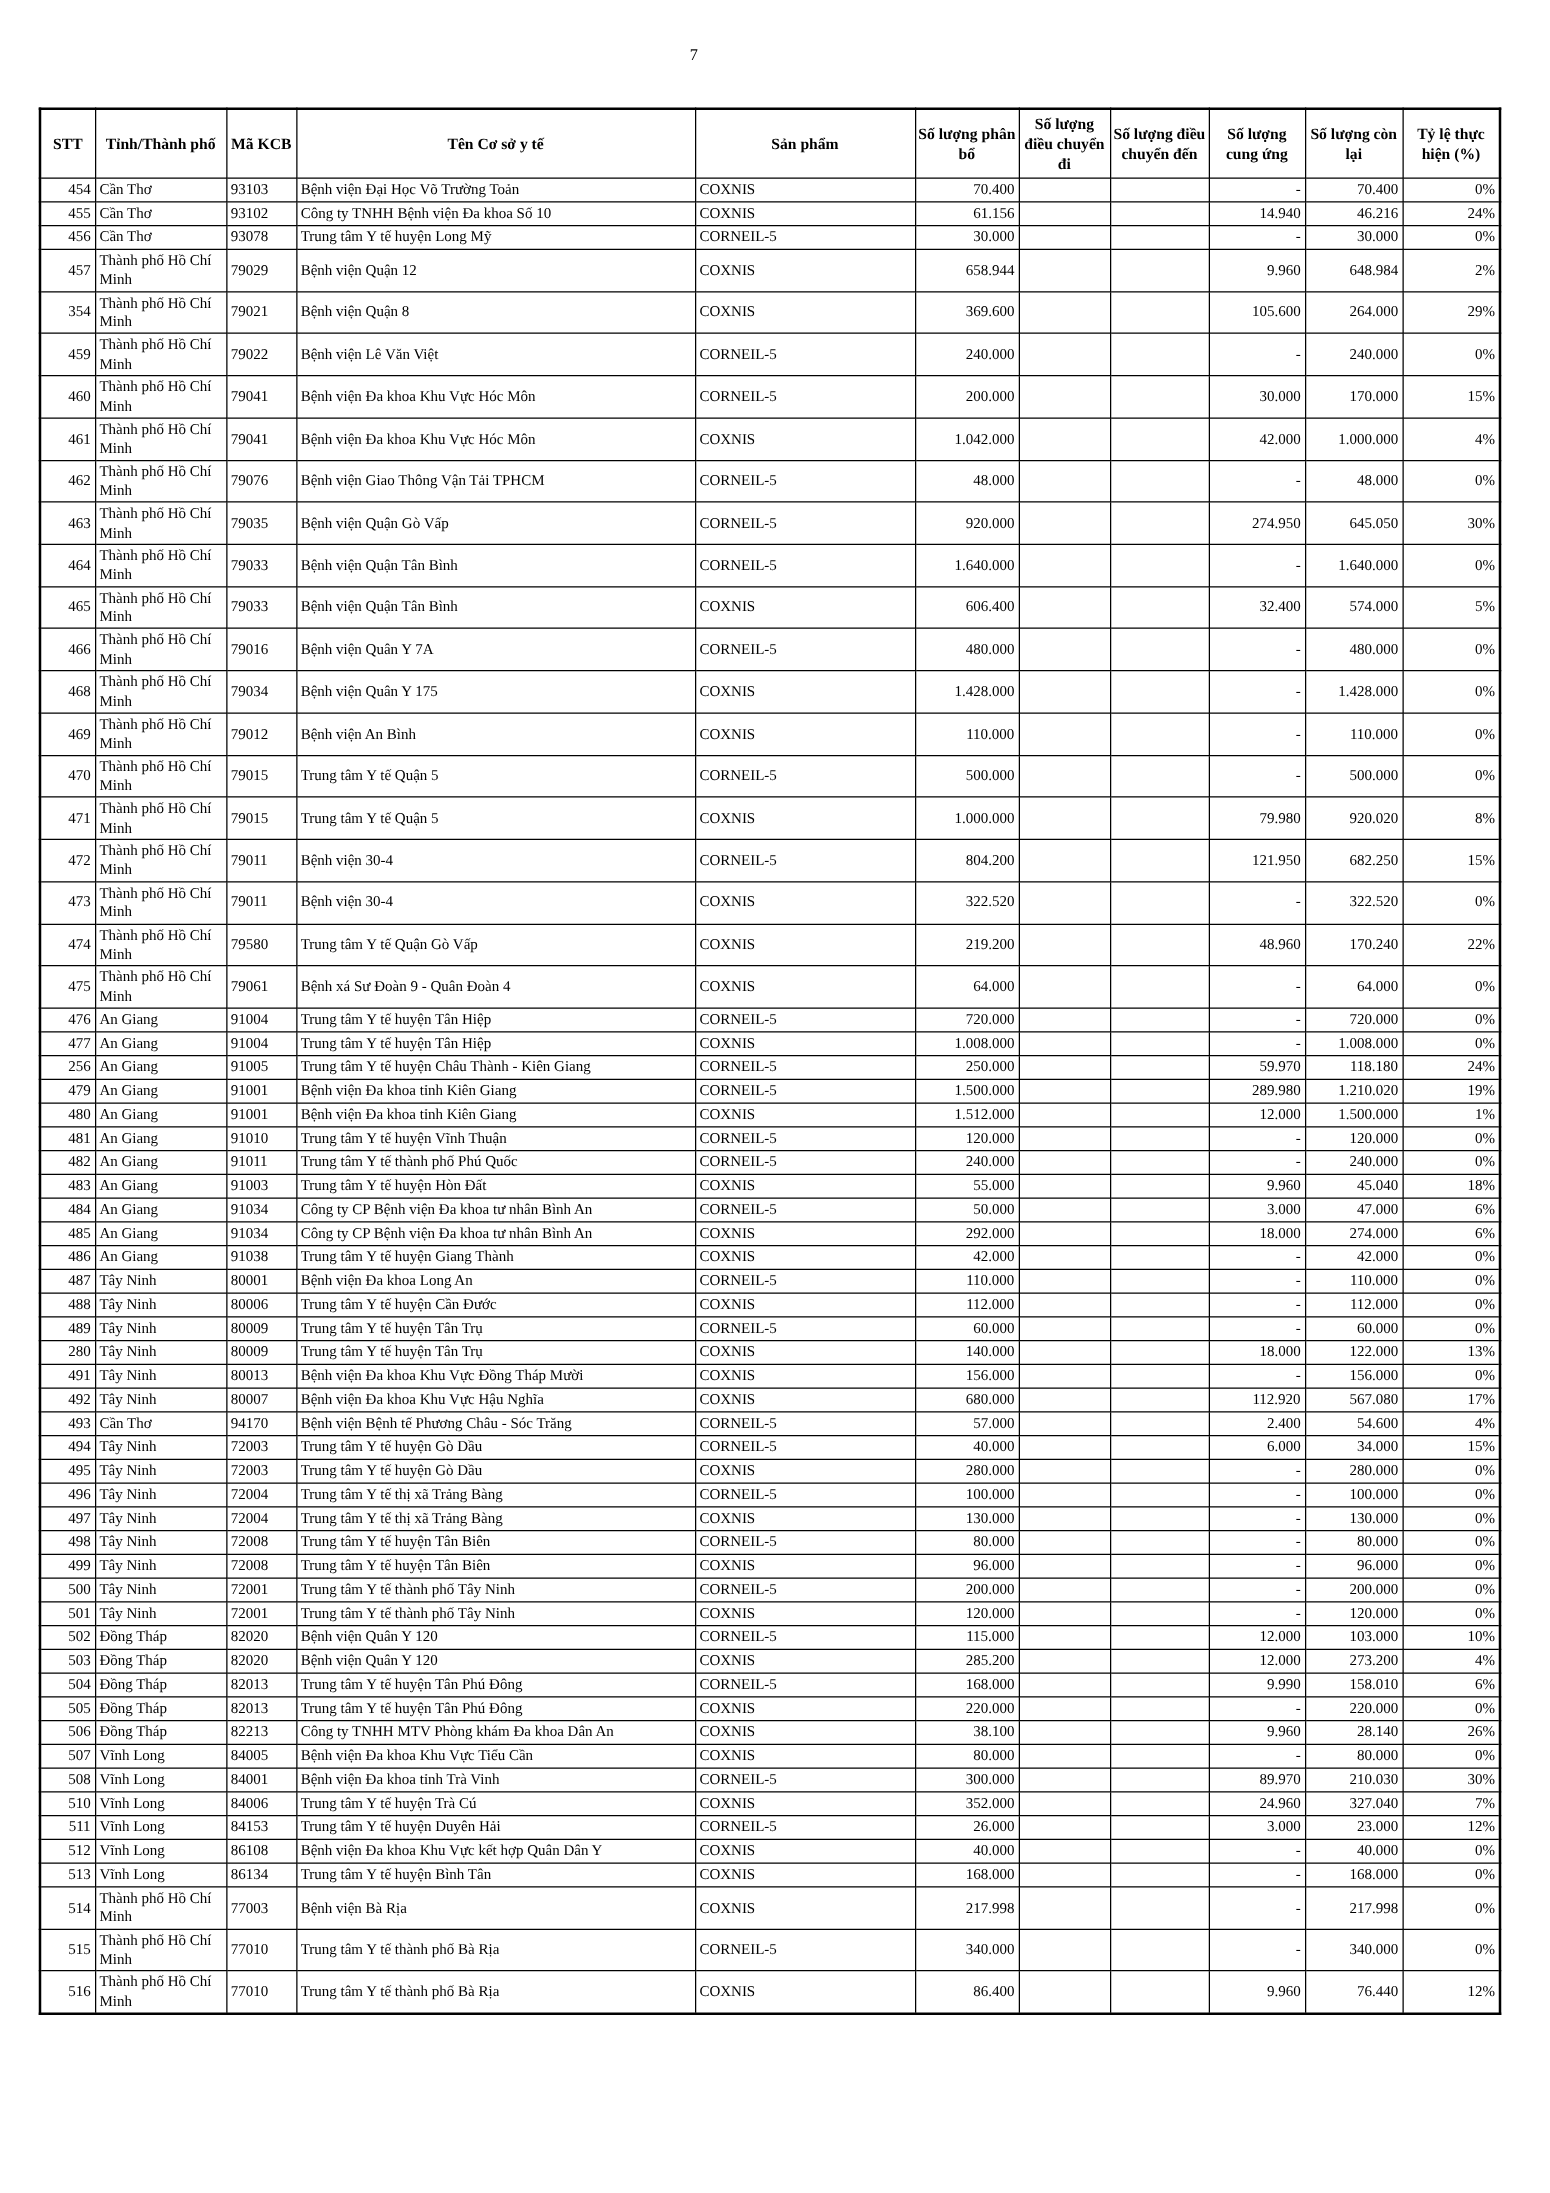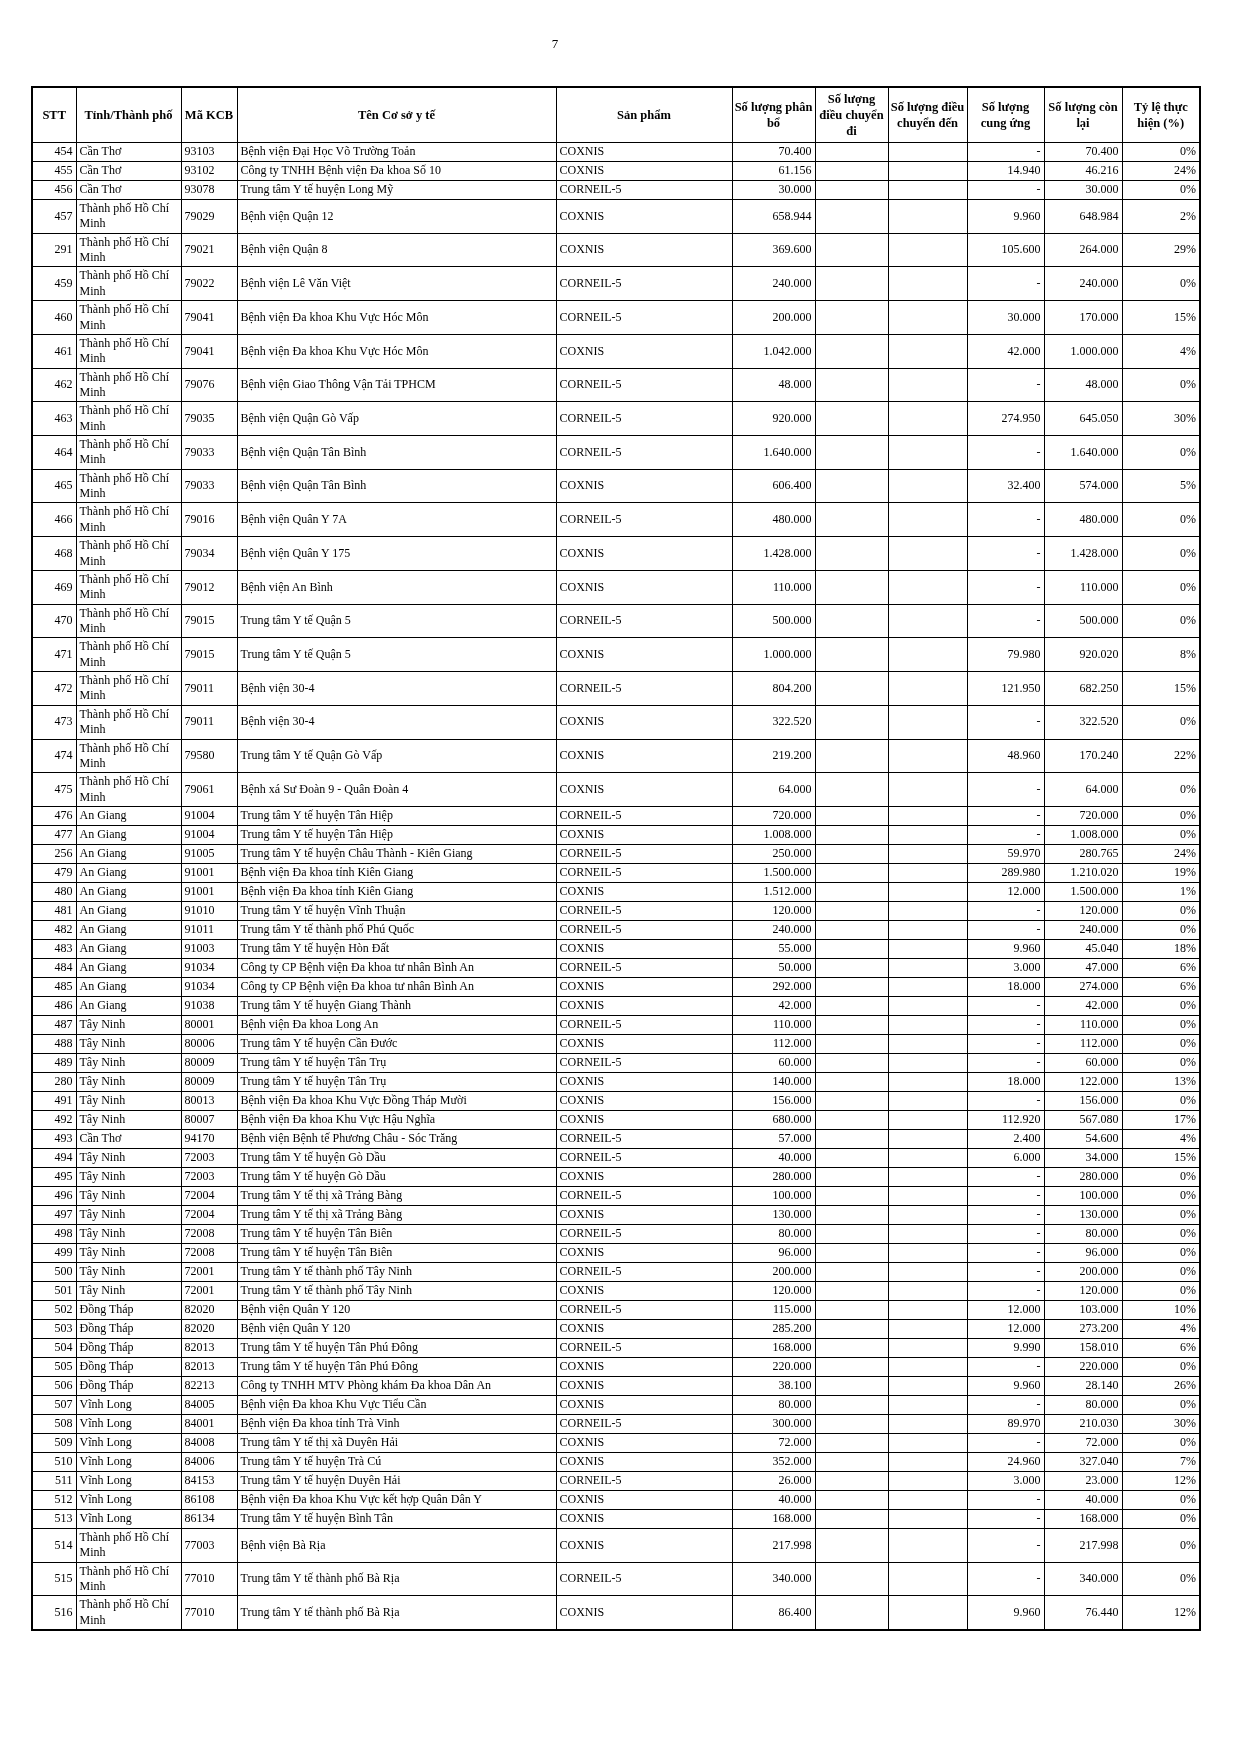--- a/index.html
+++ b/index.html
@@ -132,21 +132,21 @@
         <td class="txt">Bệnh viện Quận 12</td>
         <td class="txt">COXNIS</td>
         <td class="num">658.944</td>
         <td class="num"></td>
         <td class="num"></td>
         <td class="num">9.960</td>
         <td class="num">648.984</td>
         <td class="pct">2%</td>
       </tr>
       <tr>
-        <td class="col-stt">291</td>
+        <td class="col-stt">354</td>
         <td class="txt">Thành phố Hồ Chí Minh</td>
         <td class="txt">79021</td>
         <td class="txt">Bệnh viện Quận 8</td>
         <td class="txt">COXNIS</td>
         <td class="num">369.600</td>
         <td class="num"></td>
         <td class="num"></td>
         <td class="num">105.600</td>
         <td class="num">264.000</td>
         <td class="pct">29%</td>
@@ -388,21 +388,21 @@
       <tr>
         <td class="col-stt">256</td>
         <td class="txt">An Giang</td>
         <td class="txt">91005</td>
         <td class="txt">Trung tâm Y tế huyện Châu Thành - Kiên Giang</td>
         <td class="txt">CORNEIL-5</td>
         <td class="num">250.000</td>
         <td class="num"></td>
         <td class="num"></td>
         <td class="num">59.970</td>
-        <td class="num">280.765</td>
+        <td class="num">118.180</td>
         <td class="pct">24%</td>
       </tr>
       <tr>
         <td class="col-stt">479</td>
         <td class="txt">An Giang</td>
         <td class="txt">91001</td>
         <td class="txt">Bệnh viện Đa khoa tỉnh Kiên Giang</td>
         <td class="txt">CORNEIL-5</td>
         <td class="num">1.500.000</td>
         <td class="num"></td>
@@ -782,33 +782,20 @@
         <td class="txt">Bệnh viện Đa khoa tỉnh Trà Vinh</td>
         <td class="txt">CORNEIL-5</td>
         <td class="num">300.000</td>
         <td class="num"></td>
         <td class="num"></td>
         <td class="num">89.970</td>
         <td class="num">210.030</td>
         <td class="pct">30%</td>
       </tr>
       <tr>
-        <td class="col-stt">509</td>
-        <td class="txt">Vĩnh Long</td>
-        <td class="txt">84008</td>
-        <td class="txt">Trung tâm Y tế thị xã Duyên Hải</td>
-        <td class="txt">COXNIS</td>
-        <td class="num">72.000</td>
-        <td class="num"></td>
-        <td class="num"></td>
-        <td class="dash">-</td>
-        <td class="num">72.000</td>
-        <td class="pct">0%</td>
-      </tr>
-      <tr>
         <td class="col-stt">510</td>
         <td class="txt">Vĩnh Long</td>
         <td class="txt">84006</td>
         <td class="txt">Trung tâm Y tế huyện Trà Cú</td>
         <td class="txt">COXNIS</td>
         <td class="num">352.000</td>
         <td class="num"></td>
         <td class="num"></td>
         <td class="num">24.960</td>
         <td class="num">327.040</td>

